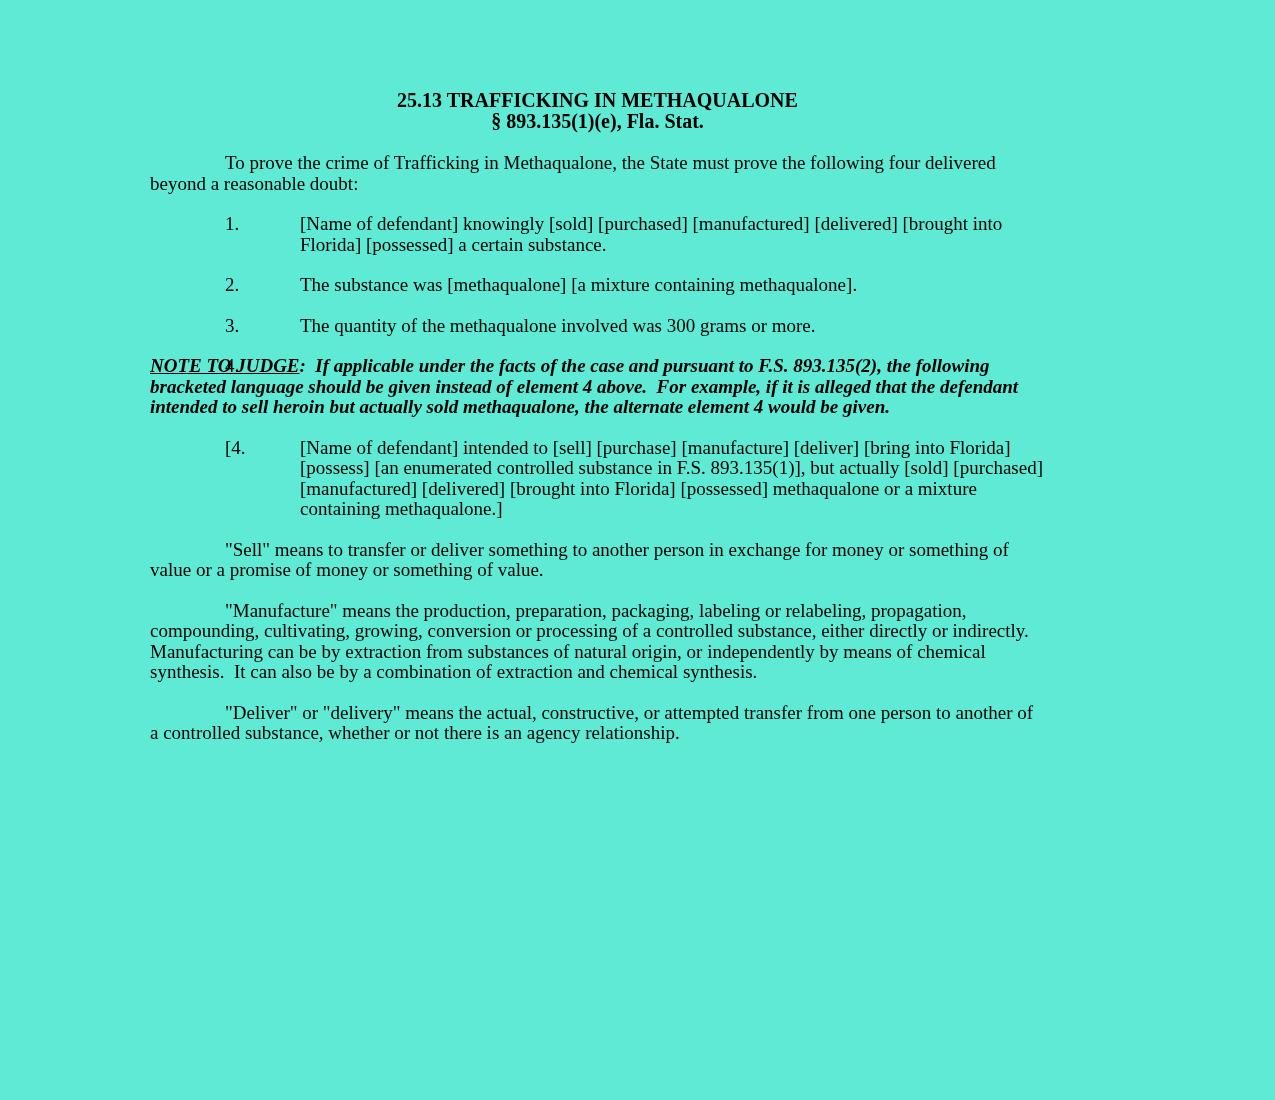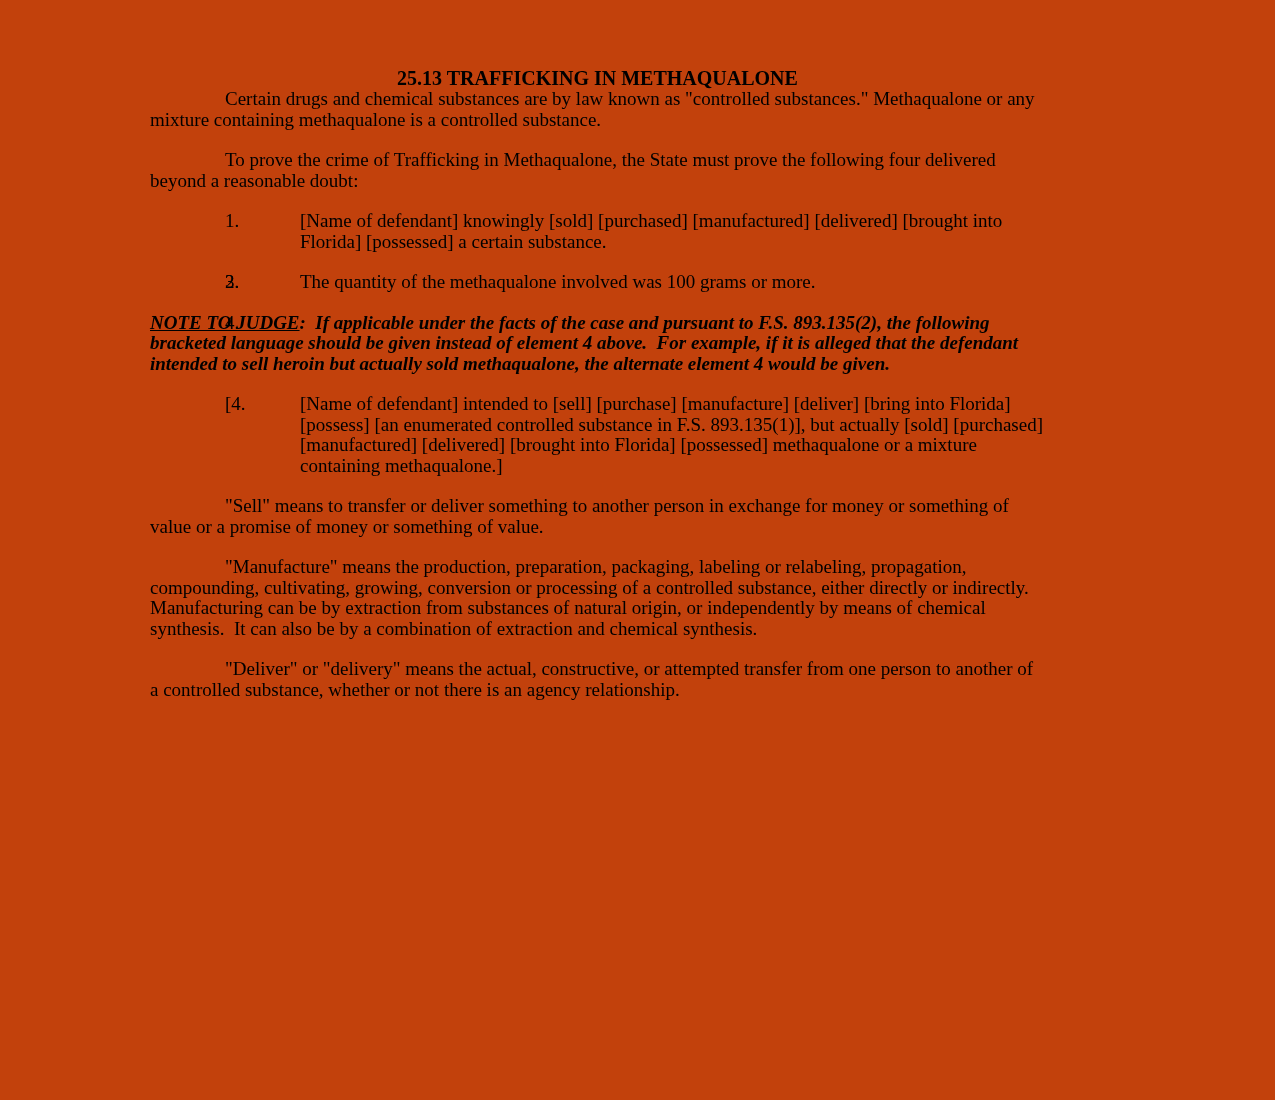--- a/index.html
+++ b/index.html
@@ -7,22 +7,22 @@
   body {
     width: 1275px;
     height: 1100px;
     overflow: hidden;
     font-family: "Liberation Serif", "DejaVu Serif", serif;
     color: #000000;
   }
   .page {
     width: 1275px;
     height: 1100px;
-    background: #c2410c;
-    padding: 68px 230px 0 150px;
+    background: #5eead4;
+    padding: 90px 230px 0 150px;
     font-size: 19px;
     line-height: 20.5px;
   }
   .doc-title,
   .doc-citation {
     text-align: center;
     font-weight: bold;
     font-size: 20px;
     line-height: 21px;
     white-space: pre-wrap;
@@ -56,29 +56,29 @@
     white-space: pre;
   }
   .item-text { white-space: pre-wrap; text-align: right; }
 </style>
 </head>
 <body>
 
 <div class="page">
 
   <div class="doc-title">25.13 TRAFFICKING IN METHAQUALONE</div>
+  <div class="doc-citation">§ 893.135(1)(e), Fla. Stat.</div>
 
-  <p class="para">Certain drugs and chemical substances are by law known as "controlled substances." Methaqualone or any mixture containing methaqualone is a controlled substance.</p>
 
   <p class="para">To prove the crime of Trafficking in Methaqualone, the State must prove the following four delivered beyond a reasonable doubt:</p>
 
   <div>
     <div class="item"><span class="item-num">1.</span><span class="item-text">[Name of defendant] knowingly [sold] [purchased] [manufactured] [delivered] [brought into Florida] [possessed] a certain substance.</span></div>
-    <div class="item"><span class="item-num">2.</span></div>
-    <div class="item"><span class="item-num">3.</span><span class="item-text">The quantity of the methaqualone involved was 100 grams or more.</span></div>
+    <div class="item"><span class="item-num">2.</span><span class="item-text">The substance was [methaqualone] [a mixture containing methaqualone].</span></div>
+    <div class="item"><span class="item-num">3.</span><span class="item-text">The quantity of the methaqualone involved was 300 grams or more.</span></div>
     <div class="item"><span class="item-num">4.</span></div>
   </div>
 
   <p class="note-para"><span class="note-label">NOTE TO JUDGE</span><span class="note-text">:  If applicable under the facts of the case and pursuant to F.S. 893.135(2), the following bracketed language should be given instead of element 4 above.  For example, if it is alleged that the defendant intended to sell heroin but actually sold methaqualone, the alternate element 4 would be given.</span></p>
 
   <div class="item"><span class="item-num">[4.</span><span class="item-text">[Name of defendant] intended to [sell] [purchase] [manufacture] [deliver] [bring into Florida] [possess] [an enumerated controlled substance in F.S. 893.135(1)], but actually [sold] [purchased] [manufactured] [delivered] [brought into Florida] [possessed] methaqualone or a mixture containing methaqualone.]</span></div>
 
   <p class="def">"Sell" means to transfer or deliver something to another person in exchange for money or something of value or a promise of money or something of value.</p>
 
   <p class="def">"Manufacture" means the production, preparation, packaging, labeling or relabeling, propagation, compounding, cultivating, growing, conversion or processing of a controlled substance, either directly or indirectly.  Manufacturing can be by extraction from substances of natural origin, or independently by means of chemical synthesis.  It can also be by a combination of extraction and chemical synthesis.</p>

